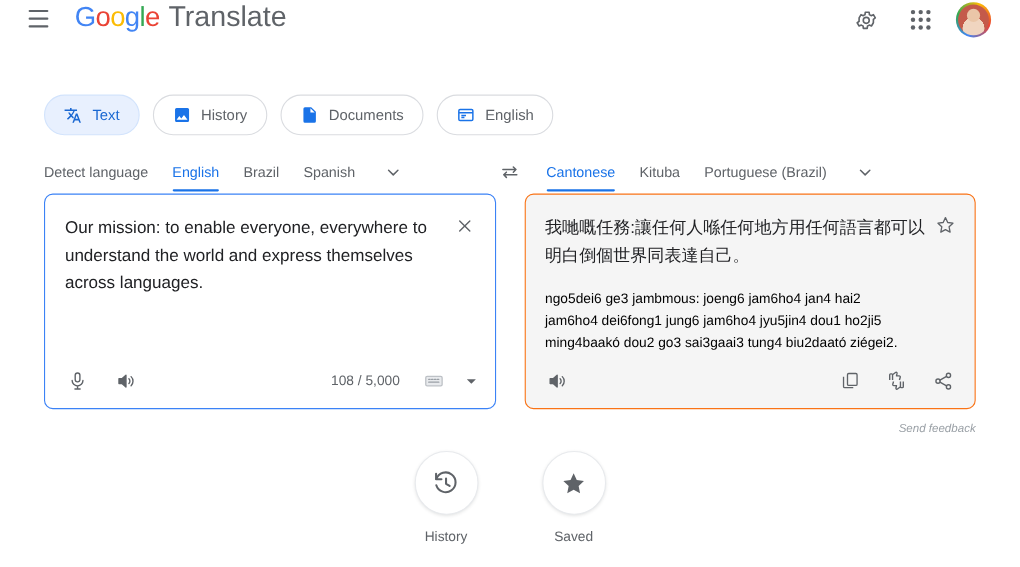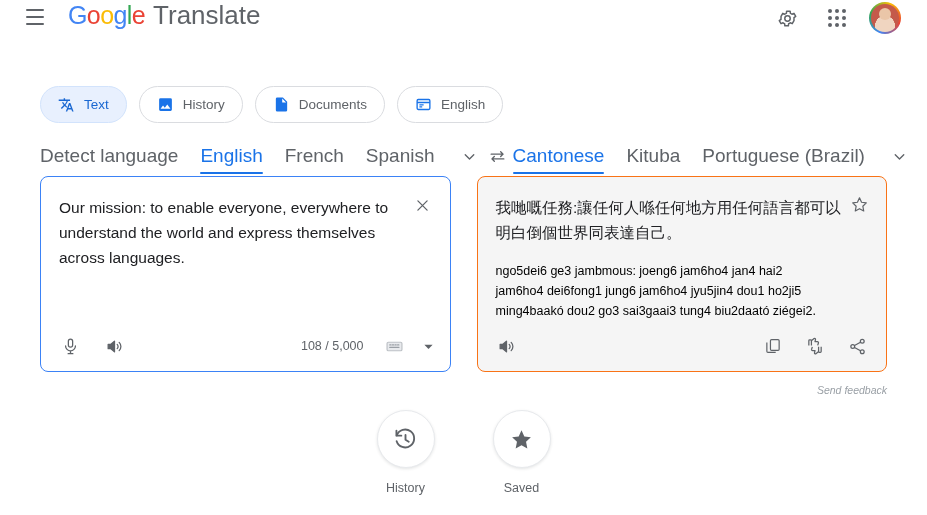--- a/index.html
+++ b/index.html
@@ -62,21 +62,21 @@
     background: #fff; color: #5f6368; font-size: 13.5px; cursor: pointer; white-space: nowrap;
   }
   .tab.active { background: #e8f0fe; border-color: #d2e3fc; color: #1967d2; }
   .tab svg { flex: 0 0 auto; }
 
   
   .panels { position: absolute; top: 138px; left: 40px; right: 40px; }
   .lang-row { display: flex; align-items: center; height: 36px; }
   .lang-bar { display: flex; align-items: center; gap: 22px; height: 36px; }
   .lang {
-    font-size: 19px; color: #5f6368; cursor: pointer; position: relative;
+    font-size: 13px; color: #5f6368; cursor: pointer; position: relative;
     height: 36px; display: flex; align-items: center; white-space: nowrap;
   }
   .lang.active { color: #1a73e8; }
   .lang.active::after {
     content: ""; position: absolute; left: 0; right: 0; bottom: 0; height: 2.5px; background: #1a73e8; border-radius: 2px;
   }
   .caret { width: 26px; height: 26px; display: flex; align-items: center; justify-content: center; cursor: pointer; }
   .swap-wrap { width: 66px; display: flex; align-items: center; justify-content: center; }
   .swap { width: 30px; height: 30px; display: flex; align-items: center; justify-content: center; border-radius: 50%; cursor: pointer; }
 
@@ -211,21 +211,21 @@
       <span>English</span>
     </div>
   </div>
 
   <div class="panels">
 
     <div class="lang-row">
       <div class="lang-bar" style="flex:1 1 0;">
         <div class="lang">Detect language</div>
         <div class="lang active">English</div>
-        <div class="lang">French</div>
+        <div class="lang">Brazil</div>
         <div class="lang">Spanish</div>
         <div class="caret">
           <svg width="17" height="17" viewBox="0 0 24 24" fill="none" stroke="#5f6368" stroke-width="1.9" stroke-linecap="round" stroke-linejoin="round">
               <path d="M6 9.5l6 6 6-6"></path>
             </svg>
         </div>
       </div>
       <div class="swap-wrap">
         <div class="swap">
           <svg width="19" height="19" viewBox="0 0 24 24" fill="none" stroke="#5f6368" stroke-width="1.7" stroke-linecap="round" stroke-linejoin="round">

